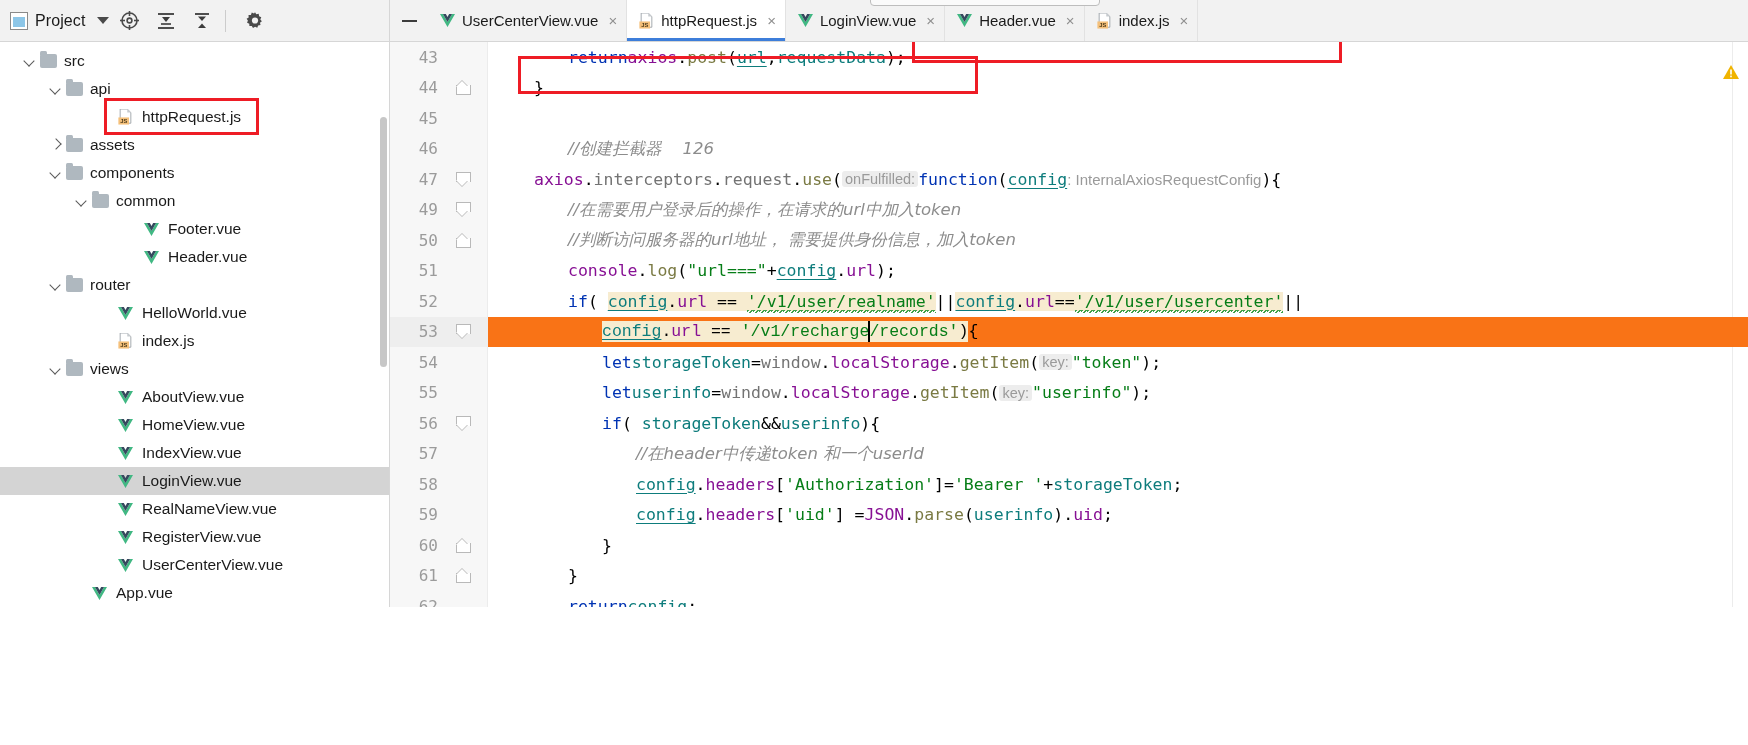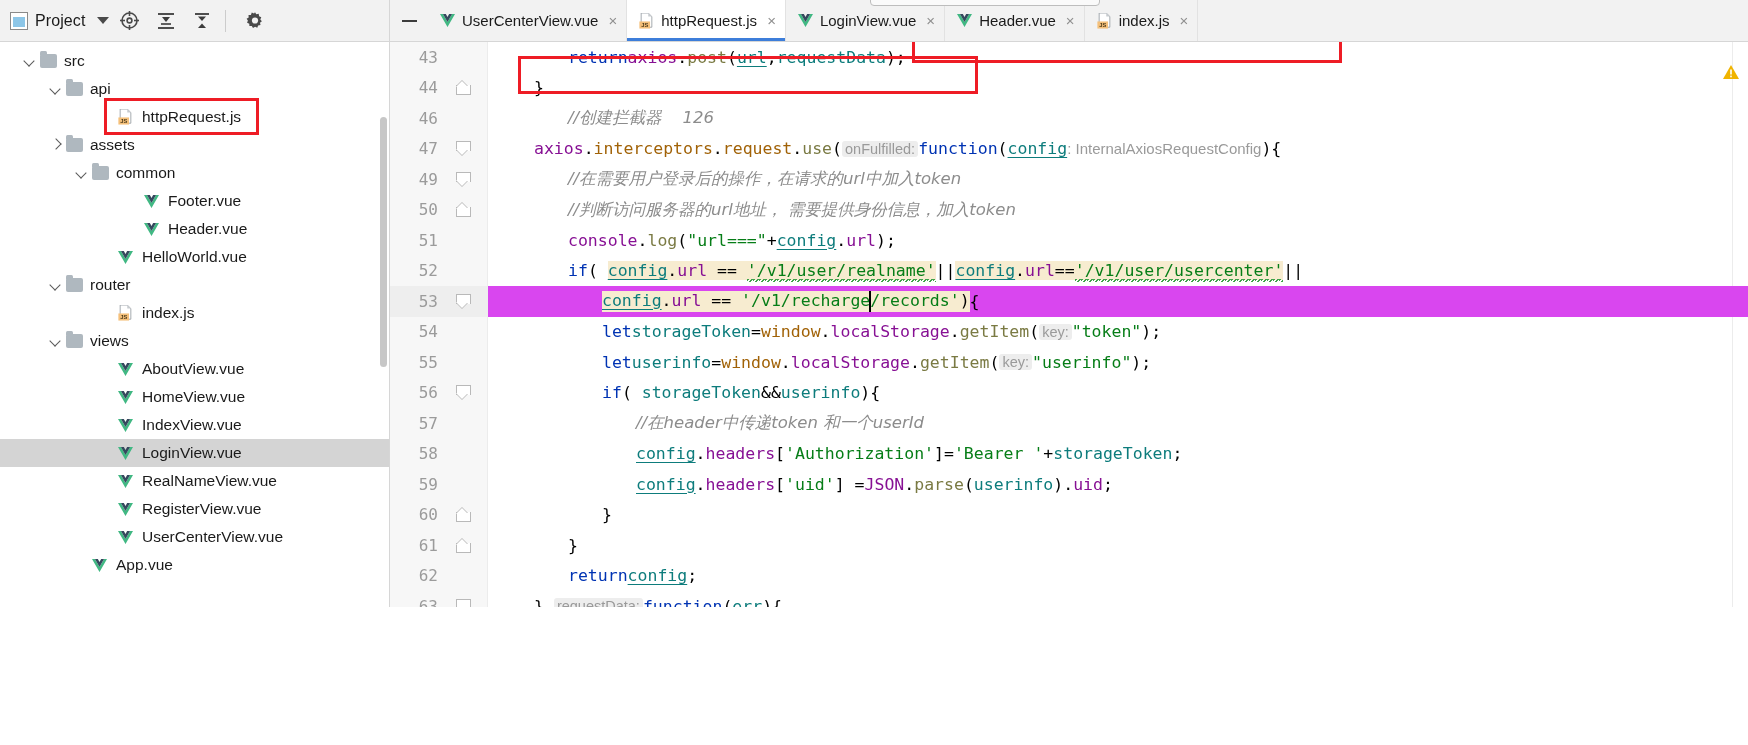--- a/index.html
+++ b/index.html
@@ -235,21 +235,21 @@
     border-right: 1px solid #ececec;
   }
   .coderows { position: relative; z-index: 5; }
   .row {
     height: 30.5px;
     display: flex;
     align-items: center;
     position: relative;
   }
   .row.hl-line { }
-  .row.hl-line .codecell { background: #d946ef; }
+  .row.hl-line .codecell { background: #f97316; font-family: Liberation Mono, monospace; }
   .row.hl-line .lineno-wrap { background: #eeeeee; }
   .lineno-wrap {
     width: 98px;
     flex: 0 0 98px;
     display: flex;
     align-items: center;
     height: 30.5px;
   }
   .lineno {
     width: 52px;
@@ -314,21 +314,21 @@
     align-items: center;
     padding-left: 12px;
     white-space: pre;
   }
   .indent1 { padding-left: 46px; }
   .indent2 { padding-left: 80px; }
   .indent3 { padding-left: 114px; }
 
   
   .kw      { color: #0033b3; }
-  .ident   { color: #a16207; text-align: right; }
+  .ident   { color: #737373; text-align: right; }
   .fn      { color: #7a7a43; }
   .str     { color: #067d17; }
   .com     { color: #8c8c8c; font-style: italic; font-family: "DejaVu Sans", sans-serif; }
   .prop    { color: #871094; }
   .punc    { color: #000000; }
   .local   { color: #0d7c7c; }
   .under   { text-decoration: underline; text-underline-offset: 3px; }
   .hint {
     background: #ededed;
     color: #9a9a9a;
@@ -529,20 +529,26 @@
           </span>
           <span class="tname">httpRequest.js</span>
         </div>
         <div class="tnode">
           <span style="display: inline-block; flex: 0 0 48px;"></span>
           <span class="arrow right"></span>
           <span class="folder"></span>
           <span class="tname">assets</span>
         </div>
         <div class="tnode">
+          <span style="display: inline-block; flex: 0 0 48px;"></span>
+          <span class="arrow down"></span>
+          <span class="folder"></span>
+          <span class="tname">components</span>
+        </div>
+        <div class="tnode">
           <span style="display: inline-block; flex: 0 0 74px;"></span>
           <span class="arrow down"></span>
           <span class="folder"></span>
           <span class="tname">common</span>
         </div>
         <div class="tnode">
           <span style="display: inline-block; flex: 0 0 126px;"></span>
           <span class="arrow"></span>
           <span class="fileico">
             <svg class="vue-ico" viewBox="0 0 22 19">
@@ -557,35 +563,35 @@
           <span class="arrow"></span>
           <span class="fileico">
             <svg class="vue-ico" viewBox="0 0 22 19">
               <polygon points="0,0 4.3,0 11,11.6 17.7,0 22,0 11,19" fill="#41b883"></polygon>
               <polygon points="4.3,0 8.6,0 11,4.3 13.4,0 17.7,0 11,11.6" fill="#35495e"></polygon>
             </svg>
           </span>
           <span class="tname">Header.vue</span>
         </div>
         <div class="tnode">
-          <span style="display: inline-block; flex: 0 0 100px;"></span>
-          <span class="arrow"></span>
-          <span class="fileico">
-            <svg class="vue-ico" viewBox="0 0 22 19">
-              <polygon points="0,0 4.3,0 11,11.6 17.7,0 22,0 11,19" fill="#41b883"></polygon>
-              <polygon points="4.3,0 8.6,0 11,4.3 13.4,0 17.7,0 11,11.6" fill="#35495e"></polygon>
-            </svg>
-          </span>
-          <span class="tname">HelloWorld.vue</span>
-        </div>
-        <div class="tnode">
           <span style="display: inline-block; flex: 0 0 48px;"></span>
           <span class="arrow down"></span>
           <span class="folder"></span>
           <span class="tname">router</span>
+        </div>
+        <div class="tnode">
+          <span style="display: inline-block; flex: 0 0 100px;"></span>
+          <span class="arrow"></span>
+          <span class="fileico">
+            <svg class="vue-ico" viewBox="0 0 22 19">
+              <polygon points="0,0 4.3,0 11,11.6 17.7,0 22,0 11,19" fill="#41b883"></polygon>
+              <polygon points="4.3,0 8.6,0 11,4.3 13.4,0 17.7,0 11,11.6" fill="#35495e"></polygon>
+            </svg>
+          </span>
+          <span class="tname">HelloWorld.vue</span>
         </div>
         <div class="tnode">
           <span style="display: inline-block; flex: 0 0 100px;"></span>
           <span class="arrow"></span>
           <span class="fileico">
             <svg class="js-ico" viewBox="0 0 16 18">
               <path d="M2,0 h8 l4,4 v12 h-12 z" fill="#ffffff" stroke="#9aa0a6" stroke-width="1"></path>
               <path d="M10,0 l4,4 h-4 z" fill="#c8ccd0"></path>
               <rect x="0" y="9.5" width="12" height="8" fill="#f5c07a"></rect>
               <text x="6" y="16" font-size="6.5" font-family="Liberation Sans" font-weight="bold" text-anchor="middle" fill="#4a3a1a">JS</text>
@@ -714,20 +720,27 @@
         <div class="row">
           <div class="lineno-wrap">
               <span class="lineno">44</span>
               <span class="foldcol">
                 <span class="fold close"></span>
               </span>
             </div>
           <div class="codecell indent1"><span class="punc">}</span></div>
         </div>
 
+        <div class="row">
+          <div class="lineno-wrap">
+              <span class="lineno">45</span>
+              <span class="foldcol"></span>
+            </div>
+          <div class="codecell indent1"></div>
+        </div>
 
         <div class="row">
           <div class="lineno-wrap">
               <span class="lineno">46</span>
               <span class="foldcol"></span>
             </div>
           <div class="codecell indent2"><span class="com">//创建拦截器    126</span></div>
         </div>
 
         <div class="row">

